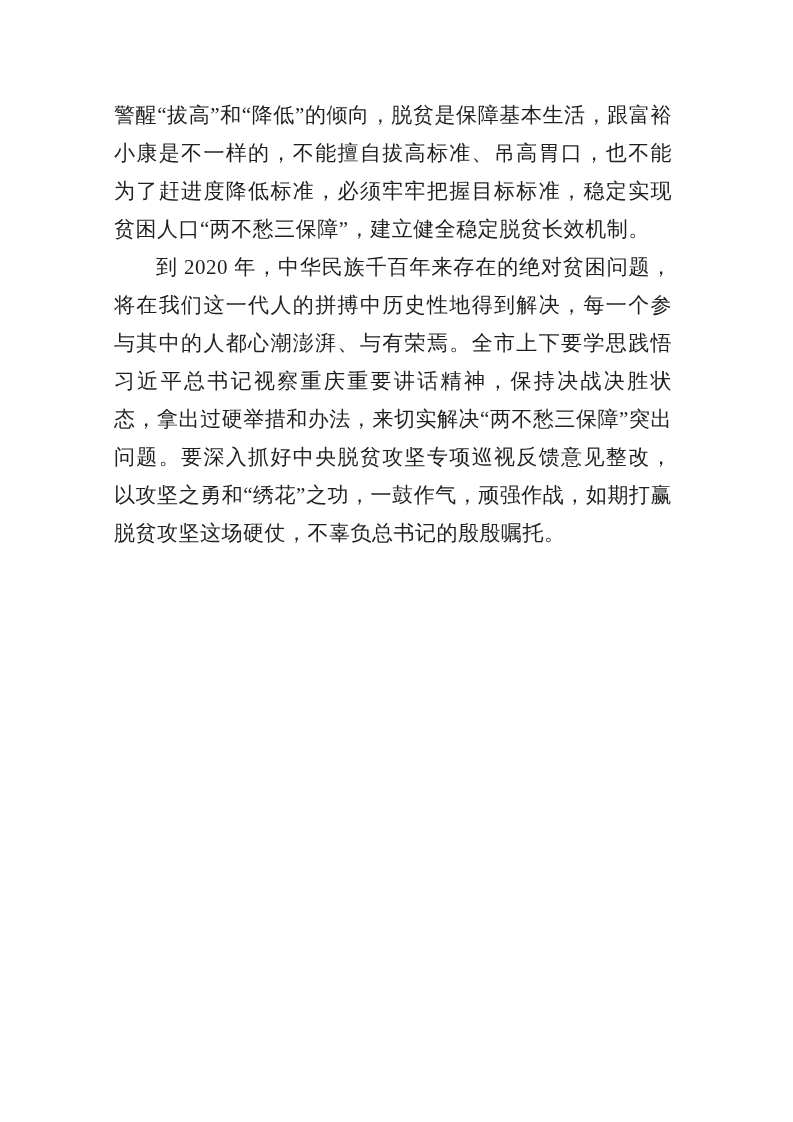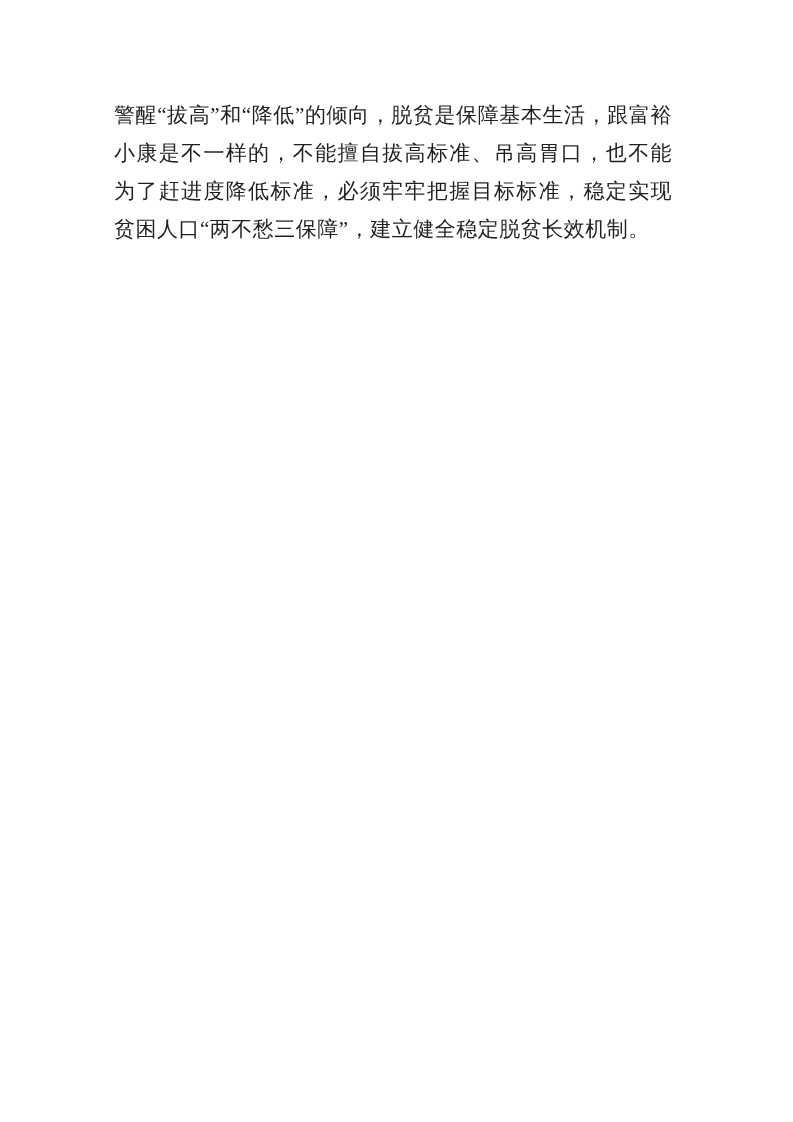--- a/index.html
+++ b/index.html
@@ -33,14 +33,15 @@
   .para.indent-2em {
     text-indent: 2em;
   }
 </style>
 </head>
 <body>
 
 <div class="page">
   <div class="doc-body">
     <p class="para">警醒“拔高”和“降低”的倾向，脱贫是保障基本生活，跟富裕小康是不一样的，不能擅自拔高标准、吊高胃口，也不能为了赶进度降低标准，必须牢牢把握目标标准，稳定实现贫困人口“两不愁三保障”，建立健全稳定脱贫长效机制。</p>
+    <p class="para indent-2em">到 2020 年，中华民族千百年来存在的绝对贫困问题，将在我们这一代人的拼搏中历史性地得到解决，每一个参与其中的人都心潮澎湃、与有荣焉。全市上下要学思践悟习近平总书记视察重庆重要讲话精神，保持决战决胜状态，拿出过硬举措和办法，来切实解决“两不愁三保障”突出问题。要深入抓好中央脱贫攻坚专项巡视反馈意见整改，以攻坚之勇和“绣花”之功，一鼓作气，顽强作战，如期打赢脱贫攻坚这场硬仗，不辜负总书记的殷殷嘱托。</p>
   </div>
 </div>
 
 </body></html>

